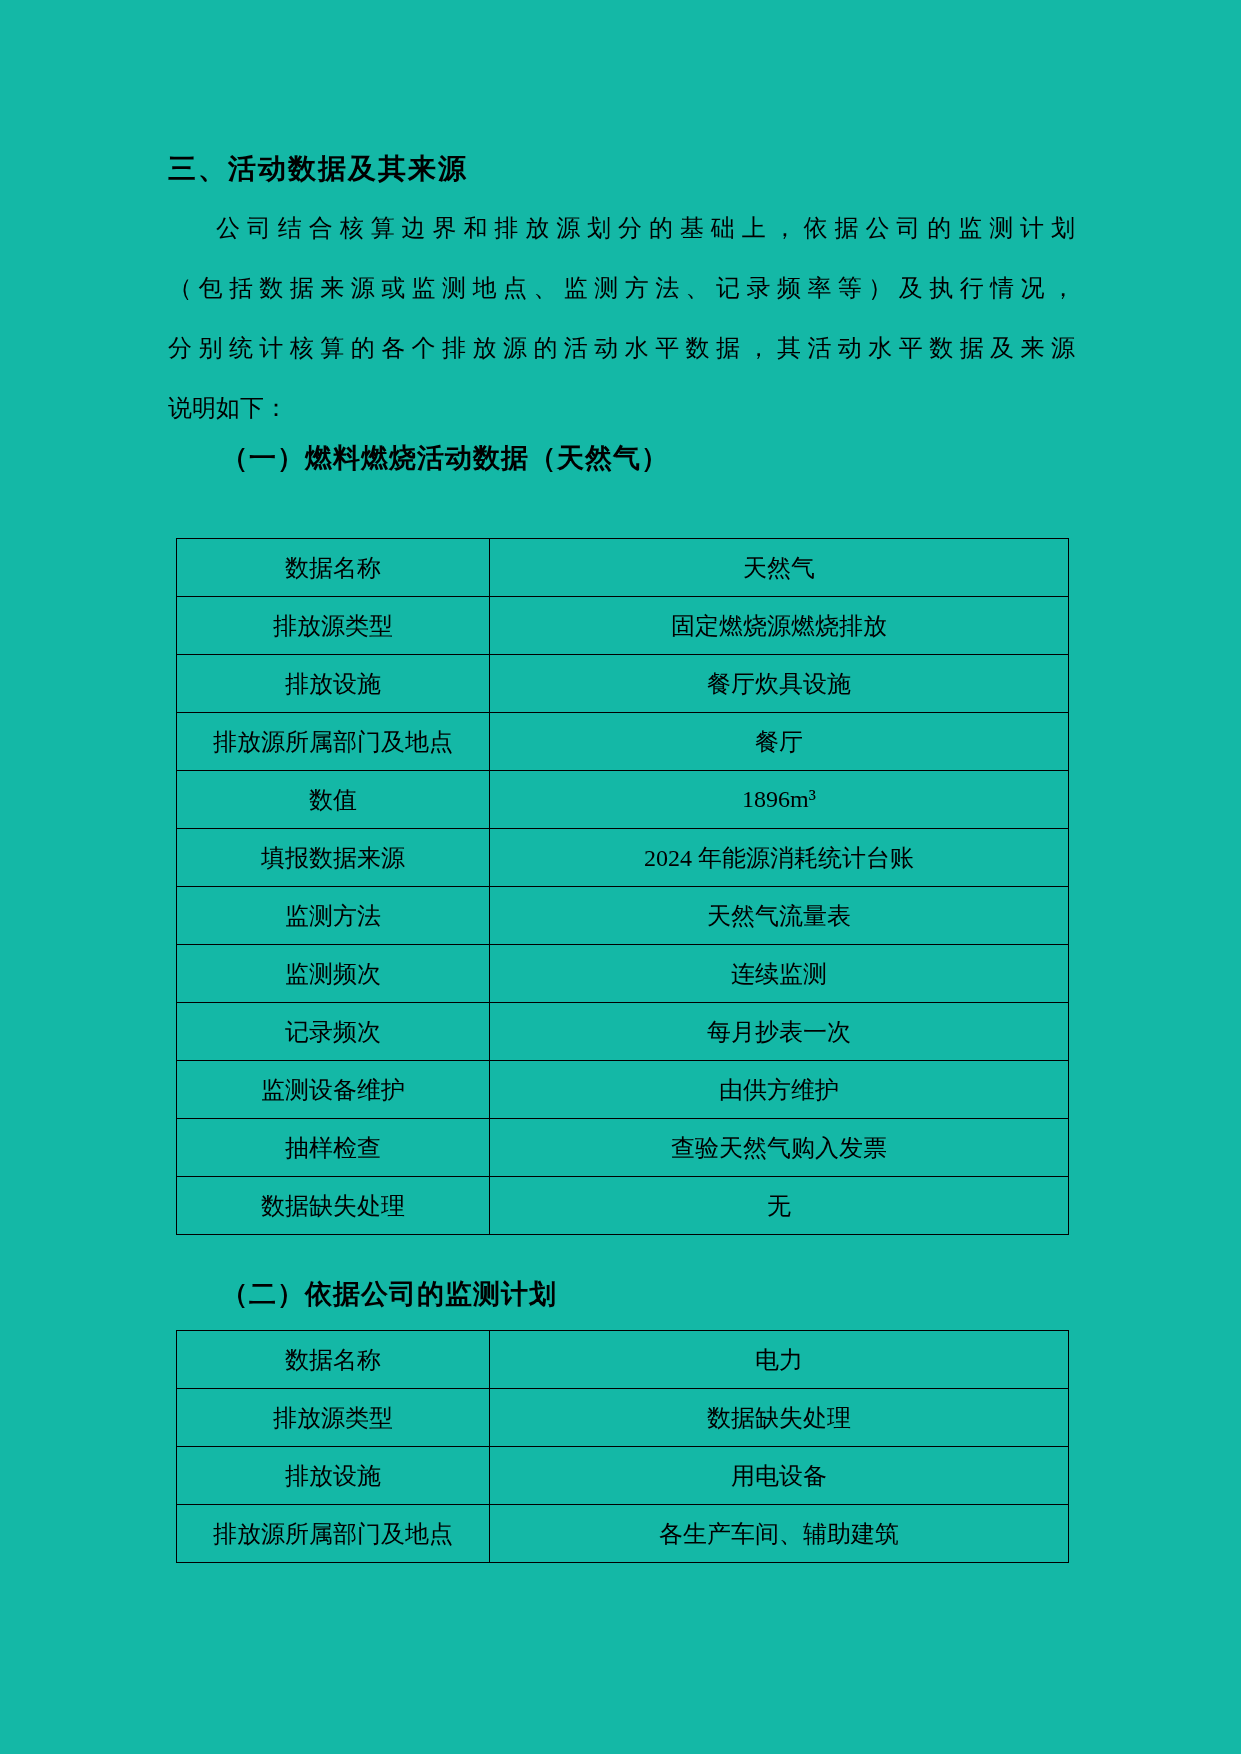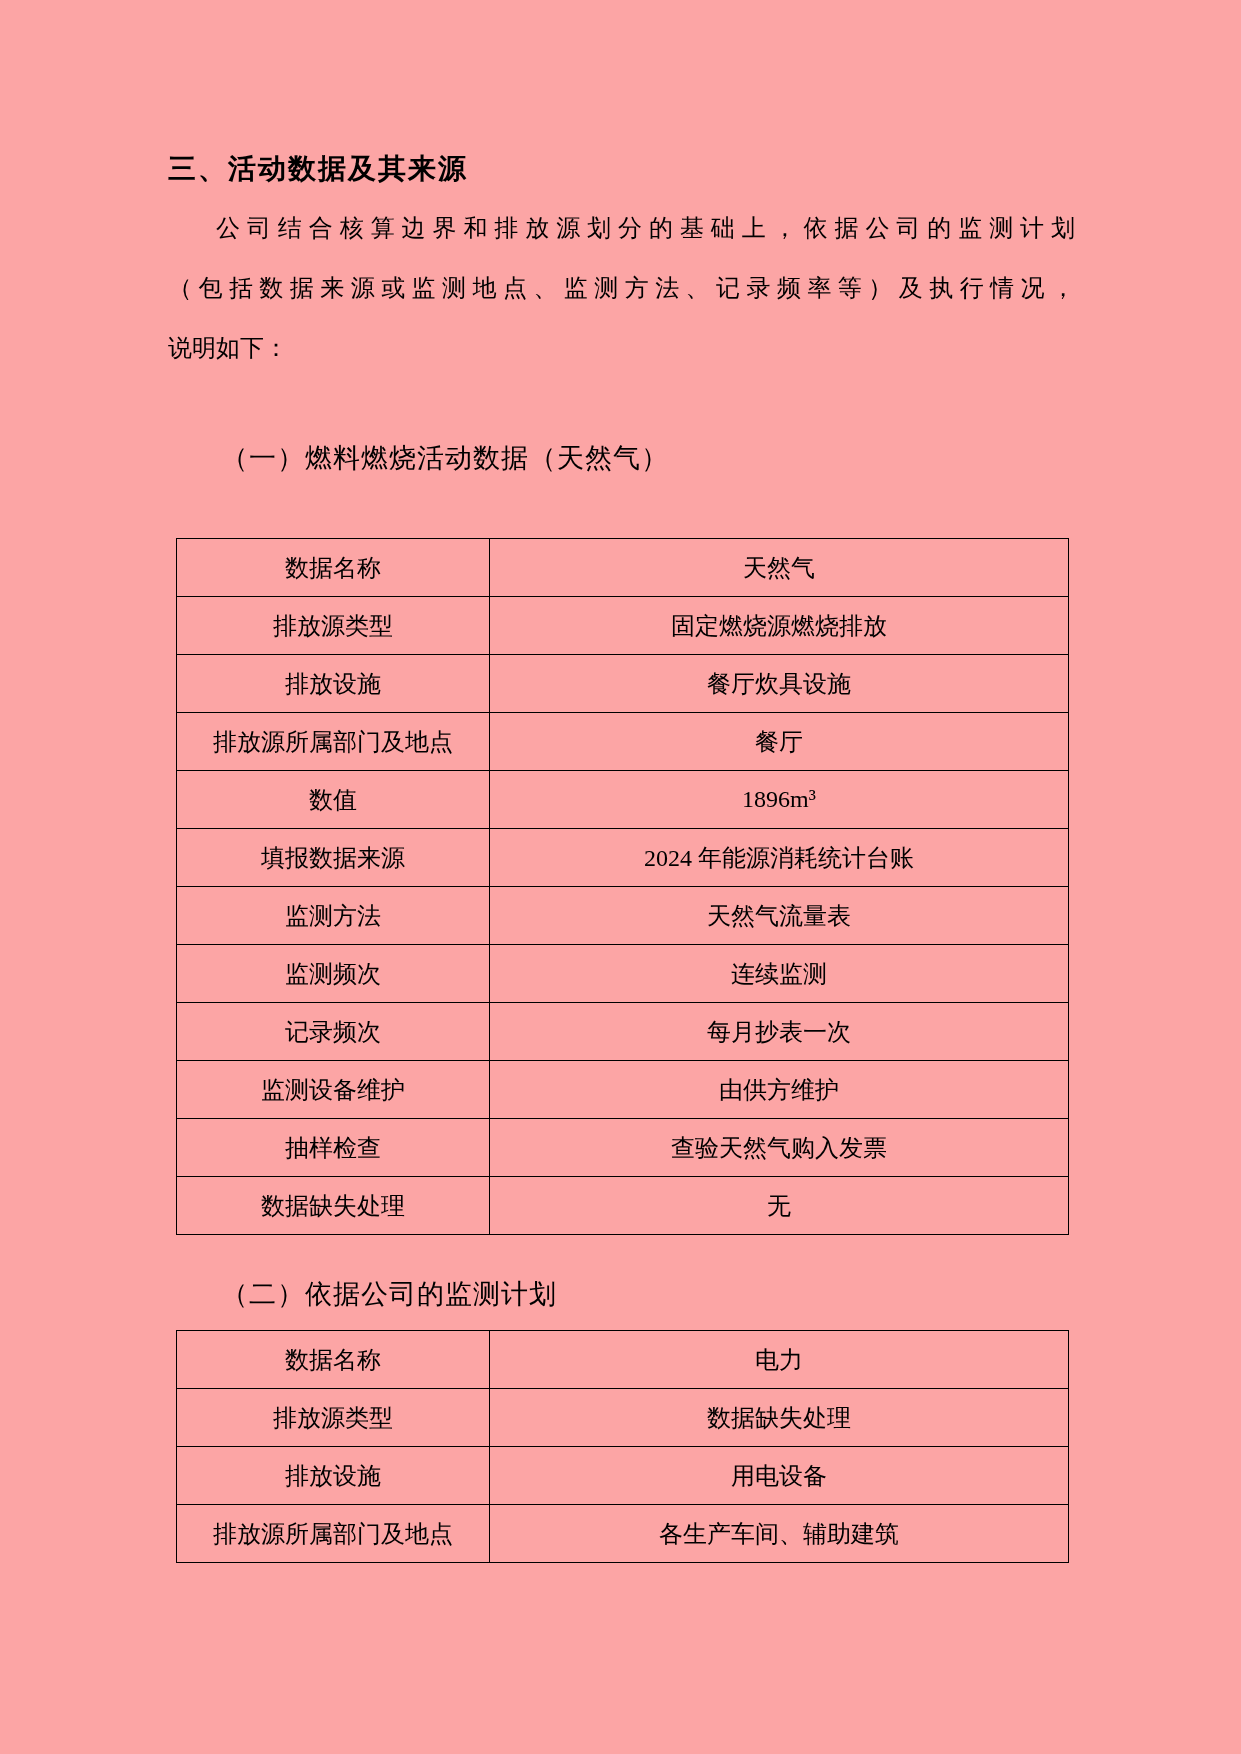--- a/index.html
+++ b/index.html
@@ -6,21 +6,21 @@
   html, body {
     width: 1241px;
     background: #ffffff;
     font-family: "Liberation Serif", "DejaVu Serif", serif;
     color: #000000;
   }
   .page {
     position: relative;
     width: 1241px;
     height: 1754px;
-    background: #fca5a5;
+    background: #14b8a6;
     overflow: hidden;
   }
   .doc-title {
     position: absolute;
     left: 168px;
     top: 150px;
     font-size: 28px;
     font-weight: bold;
     letter-spacing: 2px;
     white-space: nowrap;
@@ -41,21 +41,21 @@
     text-align: justify;
     text-align-last: justify;
   }
   .para .line.indent {
     text-indent: 2em;
   }
   .section-heading {
     position: absolute;
     left: 221px;
     font-size: 27px;
-    font-weight: normal;
+    font-weight: bold;
     letter-spacing: 1px;
     white-space: nowrap;
     text-align: center;
   }
   .section-heading.s1 { top: 440px; }
   .section-heading.s2 { top: 1276px; }
   table.data-table {
     position: absolute;
     left: 176px;
     width: 893px;
@@ -78,20 +78,21 @@
 </head>
 <body>
 
 <div class="page">
 
   <h1 class="doc-title">三、活动数据及其来源</h1>
 
   <div class="para">
     <div class="line indent jl">公司结合核算边界和排放源划分的基础上，依据公司的监测计划</div>
     <div class="line jl">（包括数据来源或监测地点、监测方法、记录频率等）及执行情况，</div>
+    <div class="line jl">分别统计核算的各个排放源的活动水平数据，其活动水平数据及来源</div>
     <div class="line">说明如下：</div>
   </div>
 
   <h2 class="section-heading s1">（一）燃料燃烧活动数据（天然气）</h2>
 
   <table class="data-table t1">
     <colgroup>
         <col class="c-label">
         <col class="c-value">
       </colgroup>

